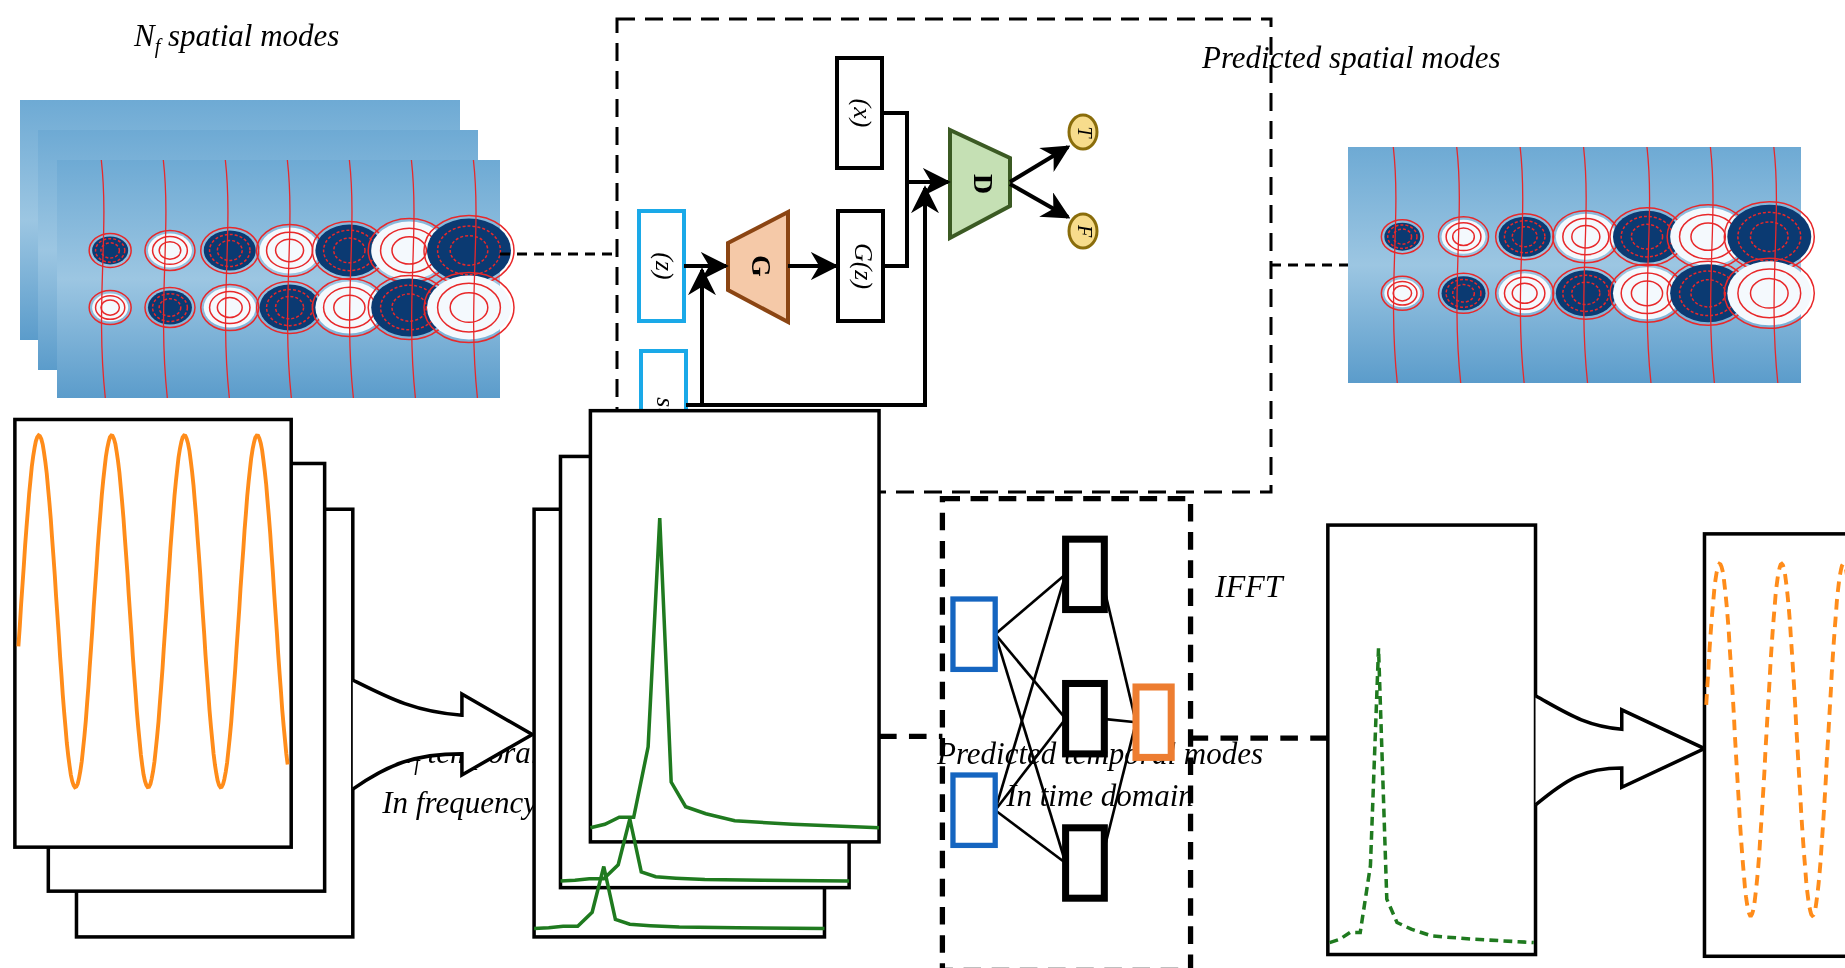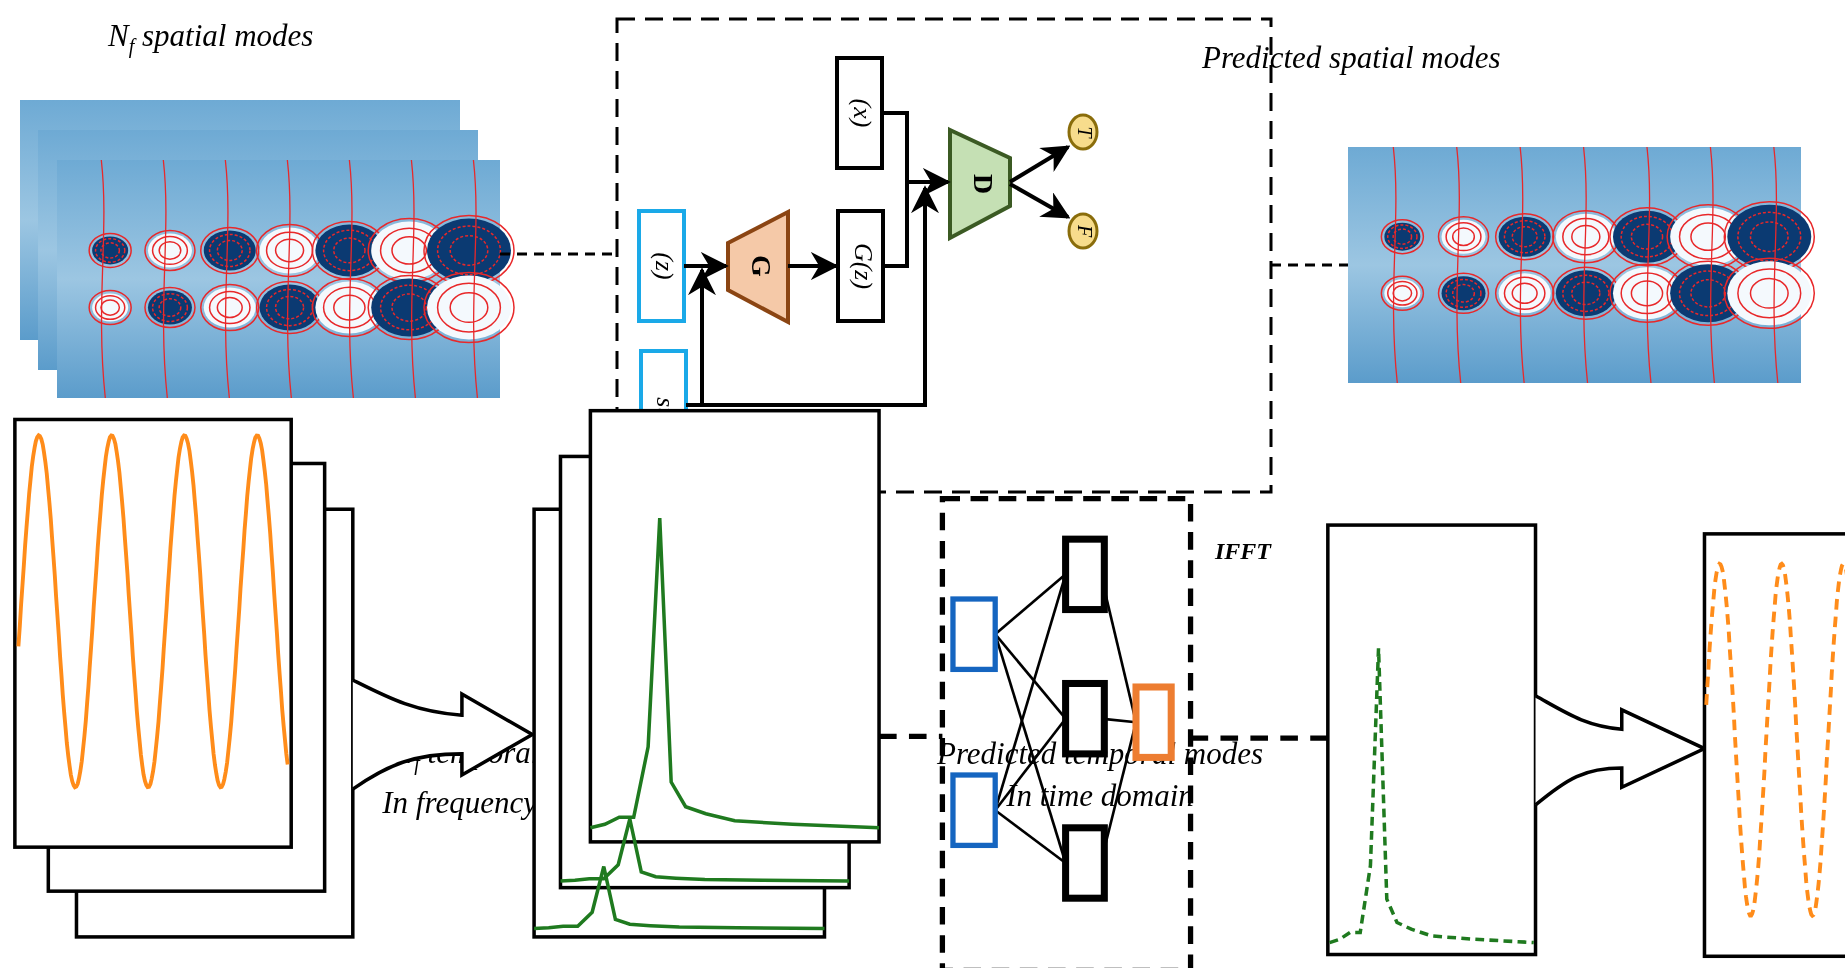--- a/index.html
+++ b/index.html
@@ -6,42 +6,42 @@
   body { width:1845px; height:968px; position:relative; overflow:hidden;
          font-family:"Liberation Serif", "DejaVu Serif", serif; }
   .label { position:absolute; font-style:italic; color:#000; font-size:31px; text-align:center; white-space:nowrap; }
   .label sub { font-size:20px; }
   svg#diagram { position:absolute; left:0; top:0; }
   .serif { font-family:"Liberation Serif", "DejaVu Serif", serif; }
 </style>
 </head>
 <body>
 
-<div class="label" style="left:108px; top:18px;">
+<div class="label" style="left:134px; top:18px;">
   <span>N</span><sub>f</sub><span> spatial modes</span>
 </div>
 <div class="label" style="left:1202px; top:40px;">Predicted spatial modes</div>
 
 <div class="label" style="left:20px; top:733px; width:300px; line-height:40px;">
   <div><span>N</span><sub>f</sub><span> temporal modes</span></div>
   <div>In time domain</div>
 </div>
 
 <div class="label" style="left:360px; top:733px; width:300px; line-height:40px;">
   <div><span>N</span><sub>f</sub><span> temporal modes</span></div>
   <div>In frequency domain</div>
 </div>
 
 <div class="label" style="left:930px; top:733px; width:340px; line-height:42px;">
   <div>Predicted temporal modes</div>
   <div>In time domain</div>
 </div>
 
 <div class="label" style="left:302px; top:560px; font-size:28px;">FFT</div>
-<div class="label" style="left:1215px; top:538px; font-size:24px;font-weight:bold;">IFFT</div>
+<div class="label" style="left:1215px; top:568px; font-size:32px;">IFFT</div>
 
 <svg id="diagram" width="1845" height="968" viewBox="0 0 1845 968">
   <defs>
     <linearGradient id="fieldGrad" x1="0" y1="0" x2="0" y2="1">
       <stop offset="0" stop-color="#6eaad4"></stop>
       <stop offset="0.5" stop-color="#9cc6e2"></stop>
       <stop offset="1" stop-color="#5b9ccb"></stop>
     </linearGradient>
     <marker id="arrowHead" viewBox="0 0 10 10" refX="9" refY="5" markerWidth="7" markerHeight="7" orient="auto">
       <path d="M0,0 L10,5 L0,10 L3,5 Z" fill="#000"></path>

